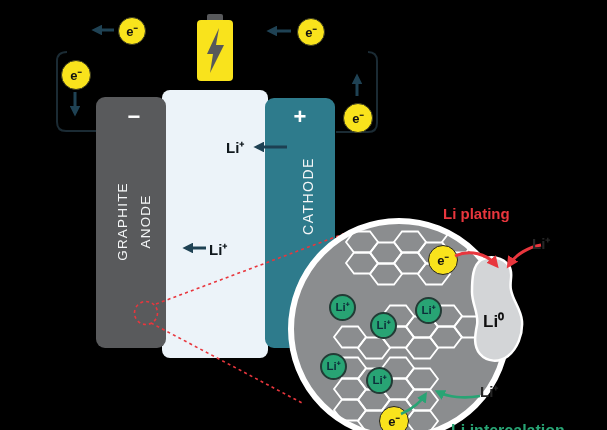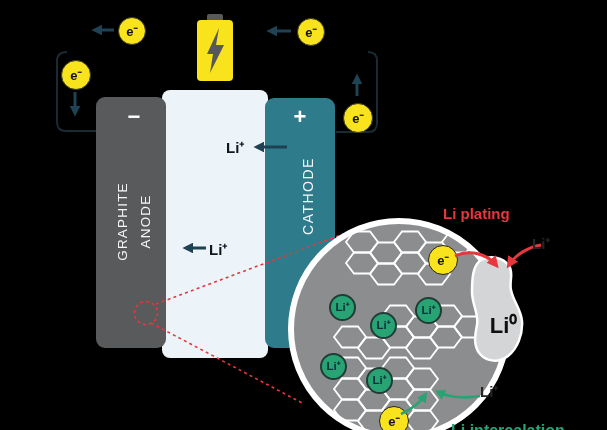--- a/index.html
+++ b/index.html
@@ -133,21 +133,21 @@
 
   <div class="ionbadge" style="left:329px;top:294px;width:27px;height:27px;z-index:5">Li⁺</div>
   <div class="ionbadge" style="left:370px;top:312px;width:27px;height:27px;z-index:5">Li⁺</div>
   <div class="ionbadge" style="left:415px;top:297px;width:27px;height:27px;z-index:5">Li⁺</div>
   <div class="ionbadge" style="left:320px;top:353px;width:27px;height:27px;z-index:5">Li⁺</div>
   <div class="ionbadge" style="left:366px;top:367px;width:27px;height:27px;z-index:5">Li⁺</div>
 
   <div class="badge" style="left:428px;top:245px;width:28px;height:28px;z-index:5;border:1.5px solid #222">e⁻</div>
   <div class="badge" style="left:379px;top:406px;width:28px;height:28px;z-index:5;border:1.5px solid #222">e⁻</div>
 
-  <div class="freelabel" style="left:483px;top:309px;width:34px;text-align:right;font-size:22px;color:#101010;z-index:6">Li⁰</div>
+  <div class="freelabel" style="left:483px;top:309px;width:34px;text-align:left;font-size:17px;color:#101010;z-index:6">Li⁰</div>
 
   <svg width="607" height="430" style="z-index:6">
     <path d="M455,256 C470,249 487,254 496,265" fill="none" stroke="#e8363d" stroke-width="3" marker-end="url(#mRed)"></path>
     <path d="M541,245 C529,247 516,254 509,265" fill="none" stroke="#e8363d" stroke-width="3" marker-end="url(#mRed)"></path>
     <path d="M401,414 C412,409 420,403 425,395" fill="none" stroke="#28a474" stroke-width="2.6" marker-end="url(#mGreen)"></path>
     <path d="M480,396 C464,399 448,397 438,392" fill="none" stroke="#28a474" stroke-width="2.6" marker-end="url(#mGreen)"></path>
   </svg>
 
   <div class="freelabel" style="left:443px;top:205px;font-size:15px;color:#e8363d;z-index:7">Li plating</div>
   <div class="freelabel" style="left:532px;top:233px;font-size:15px;color:#262626;z-index:7">Li⁺</div>

